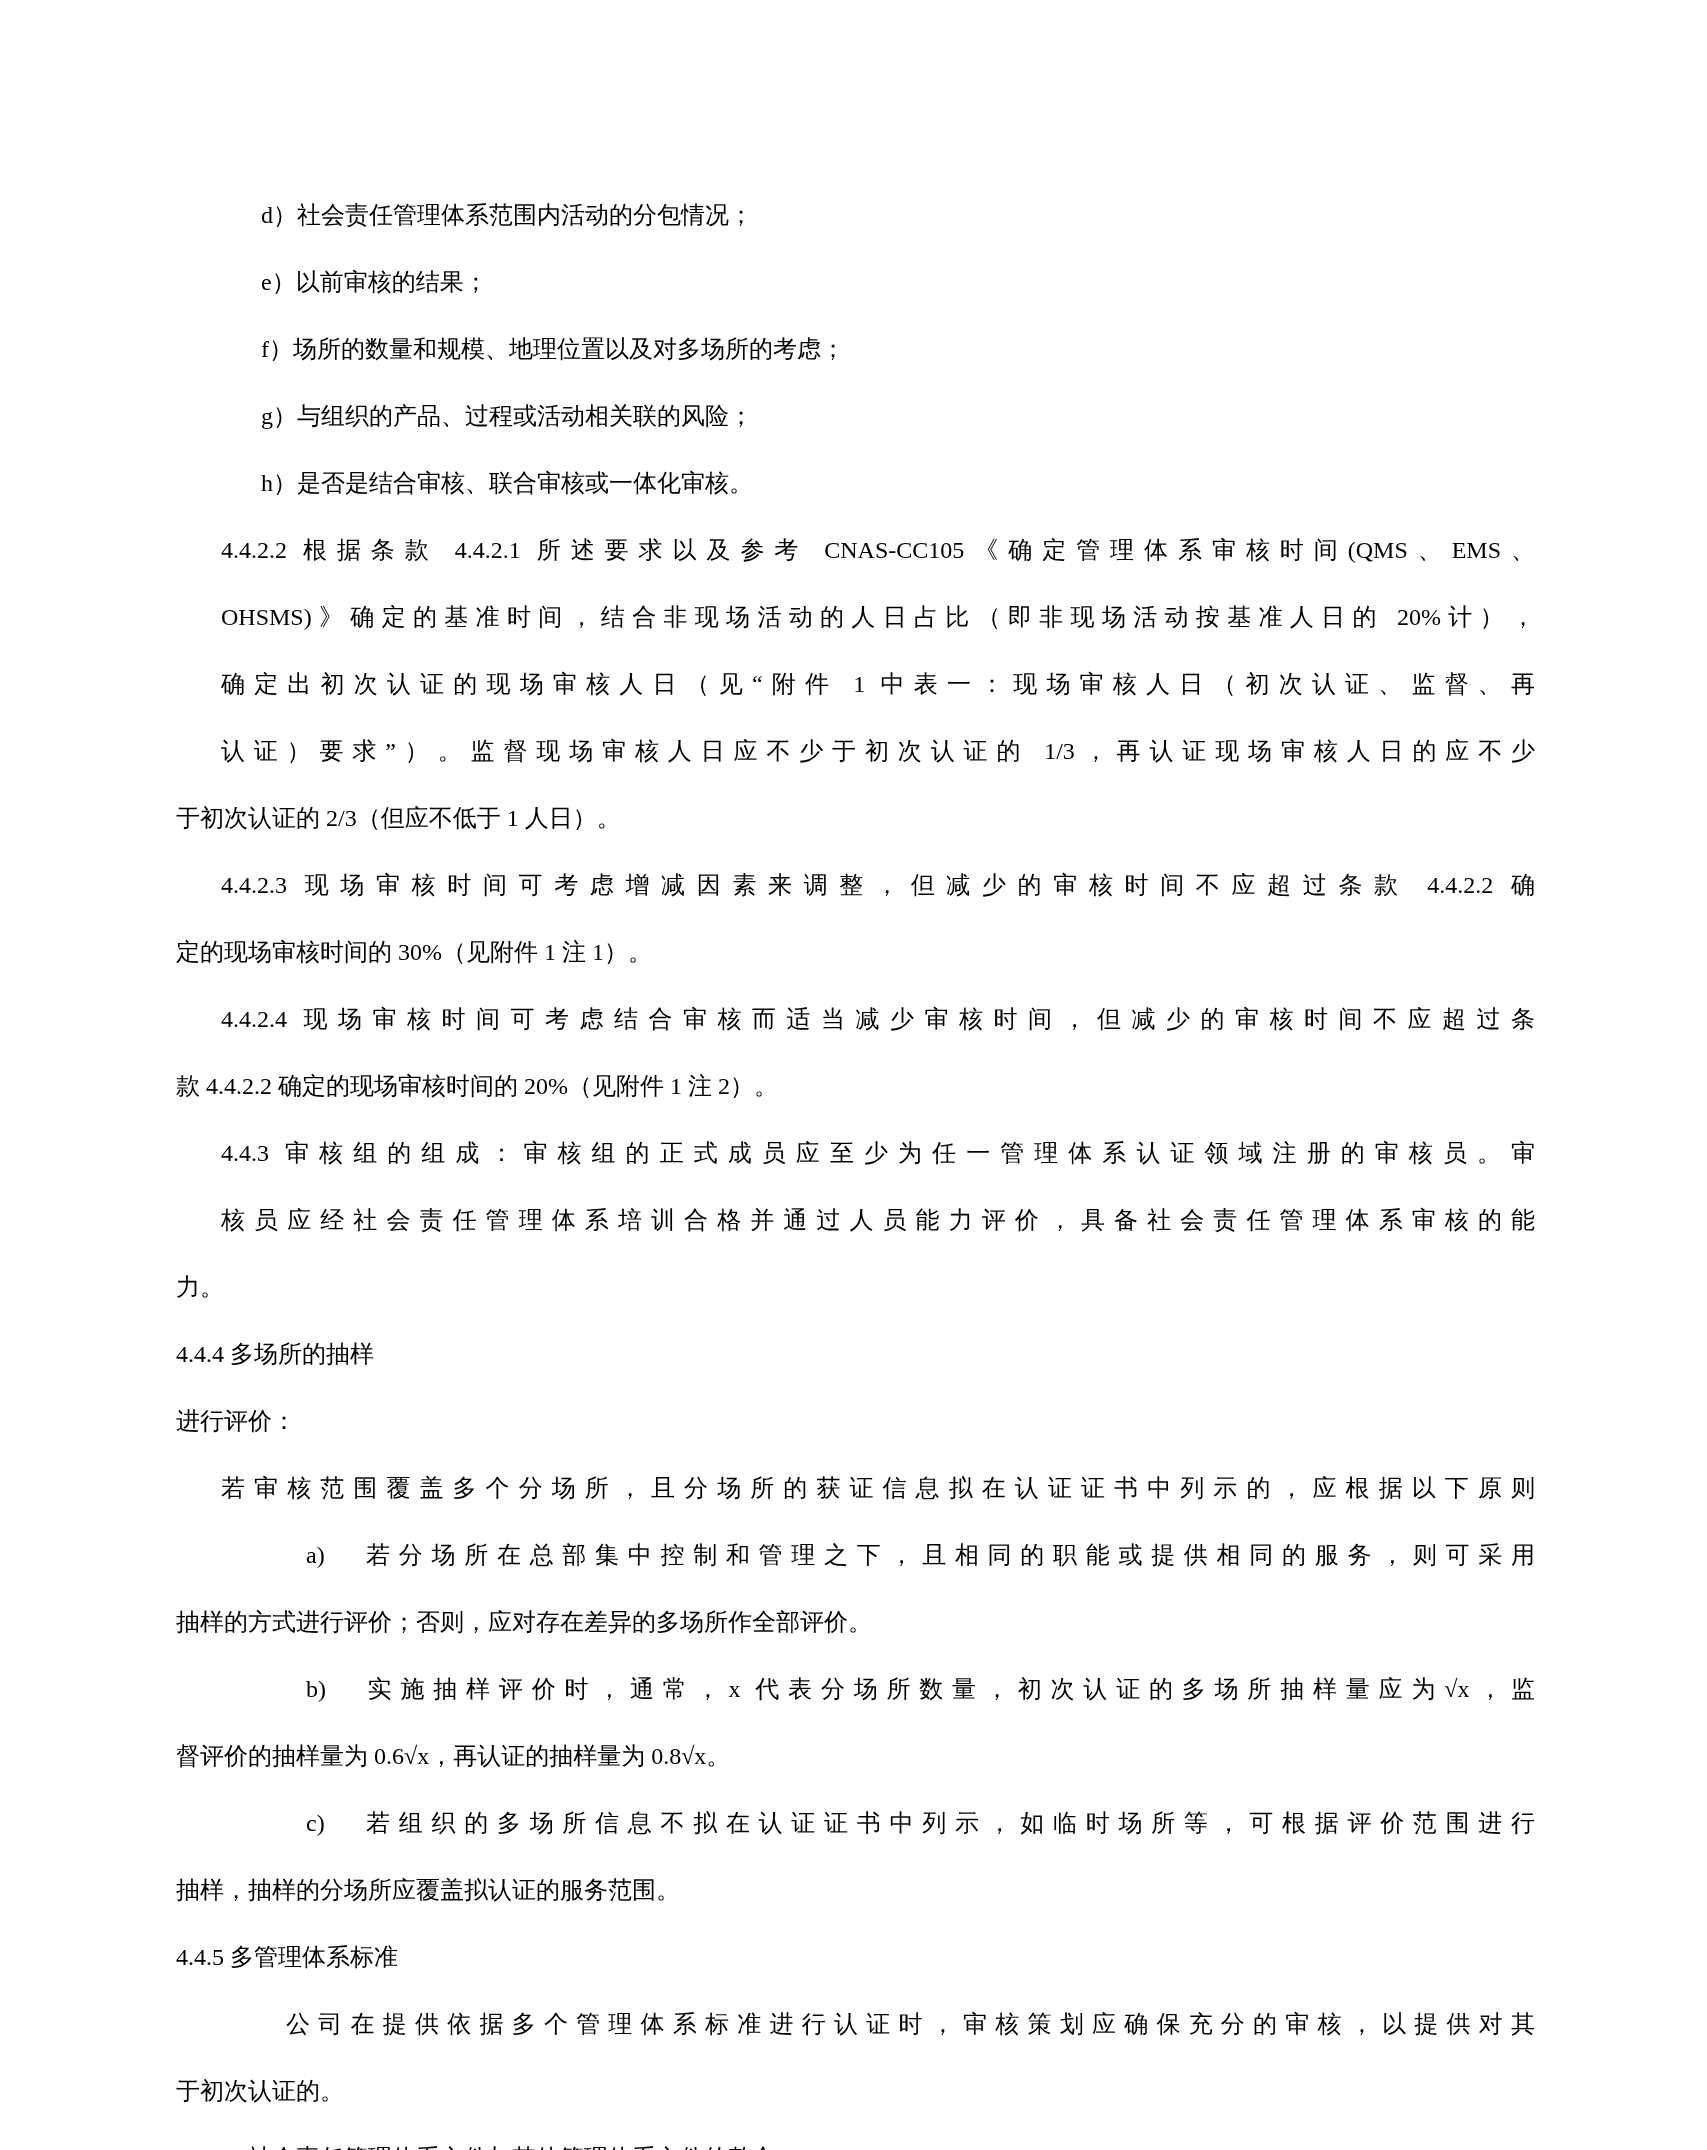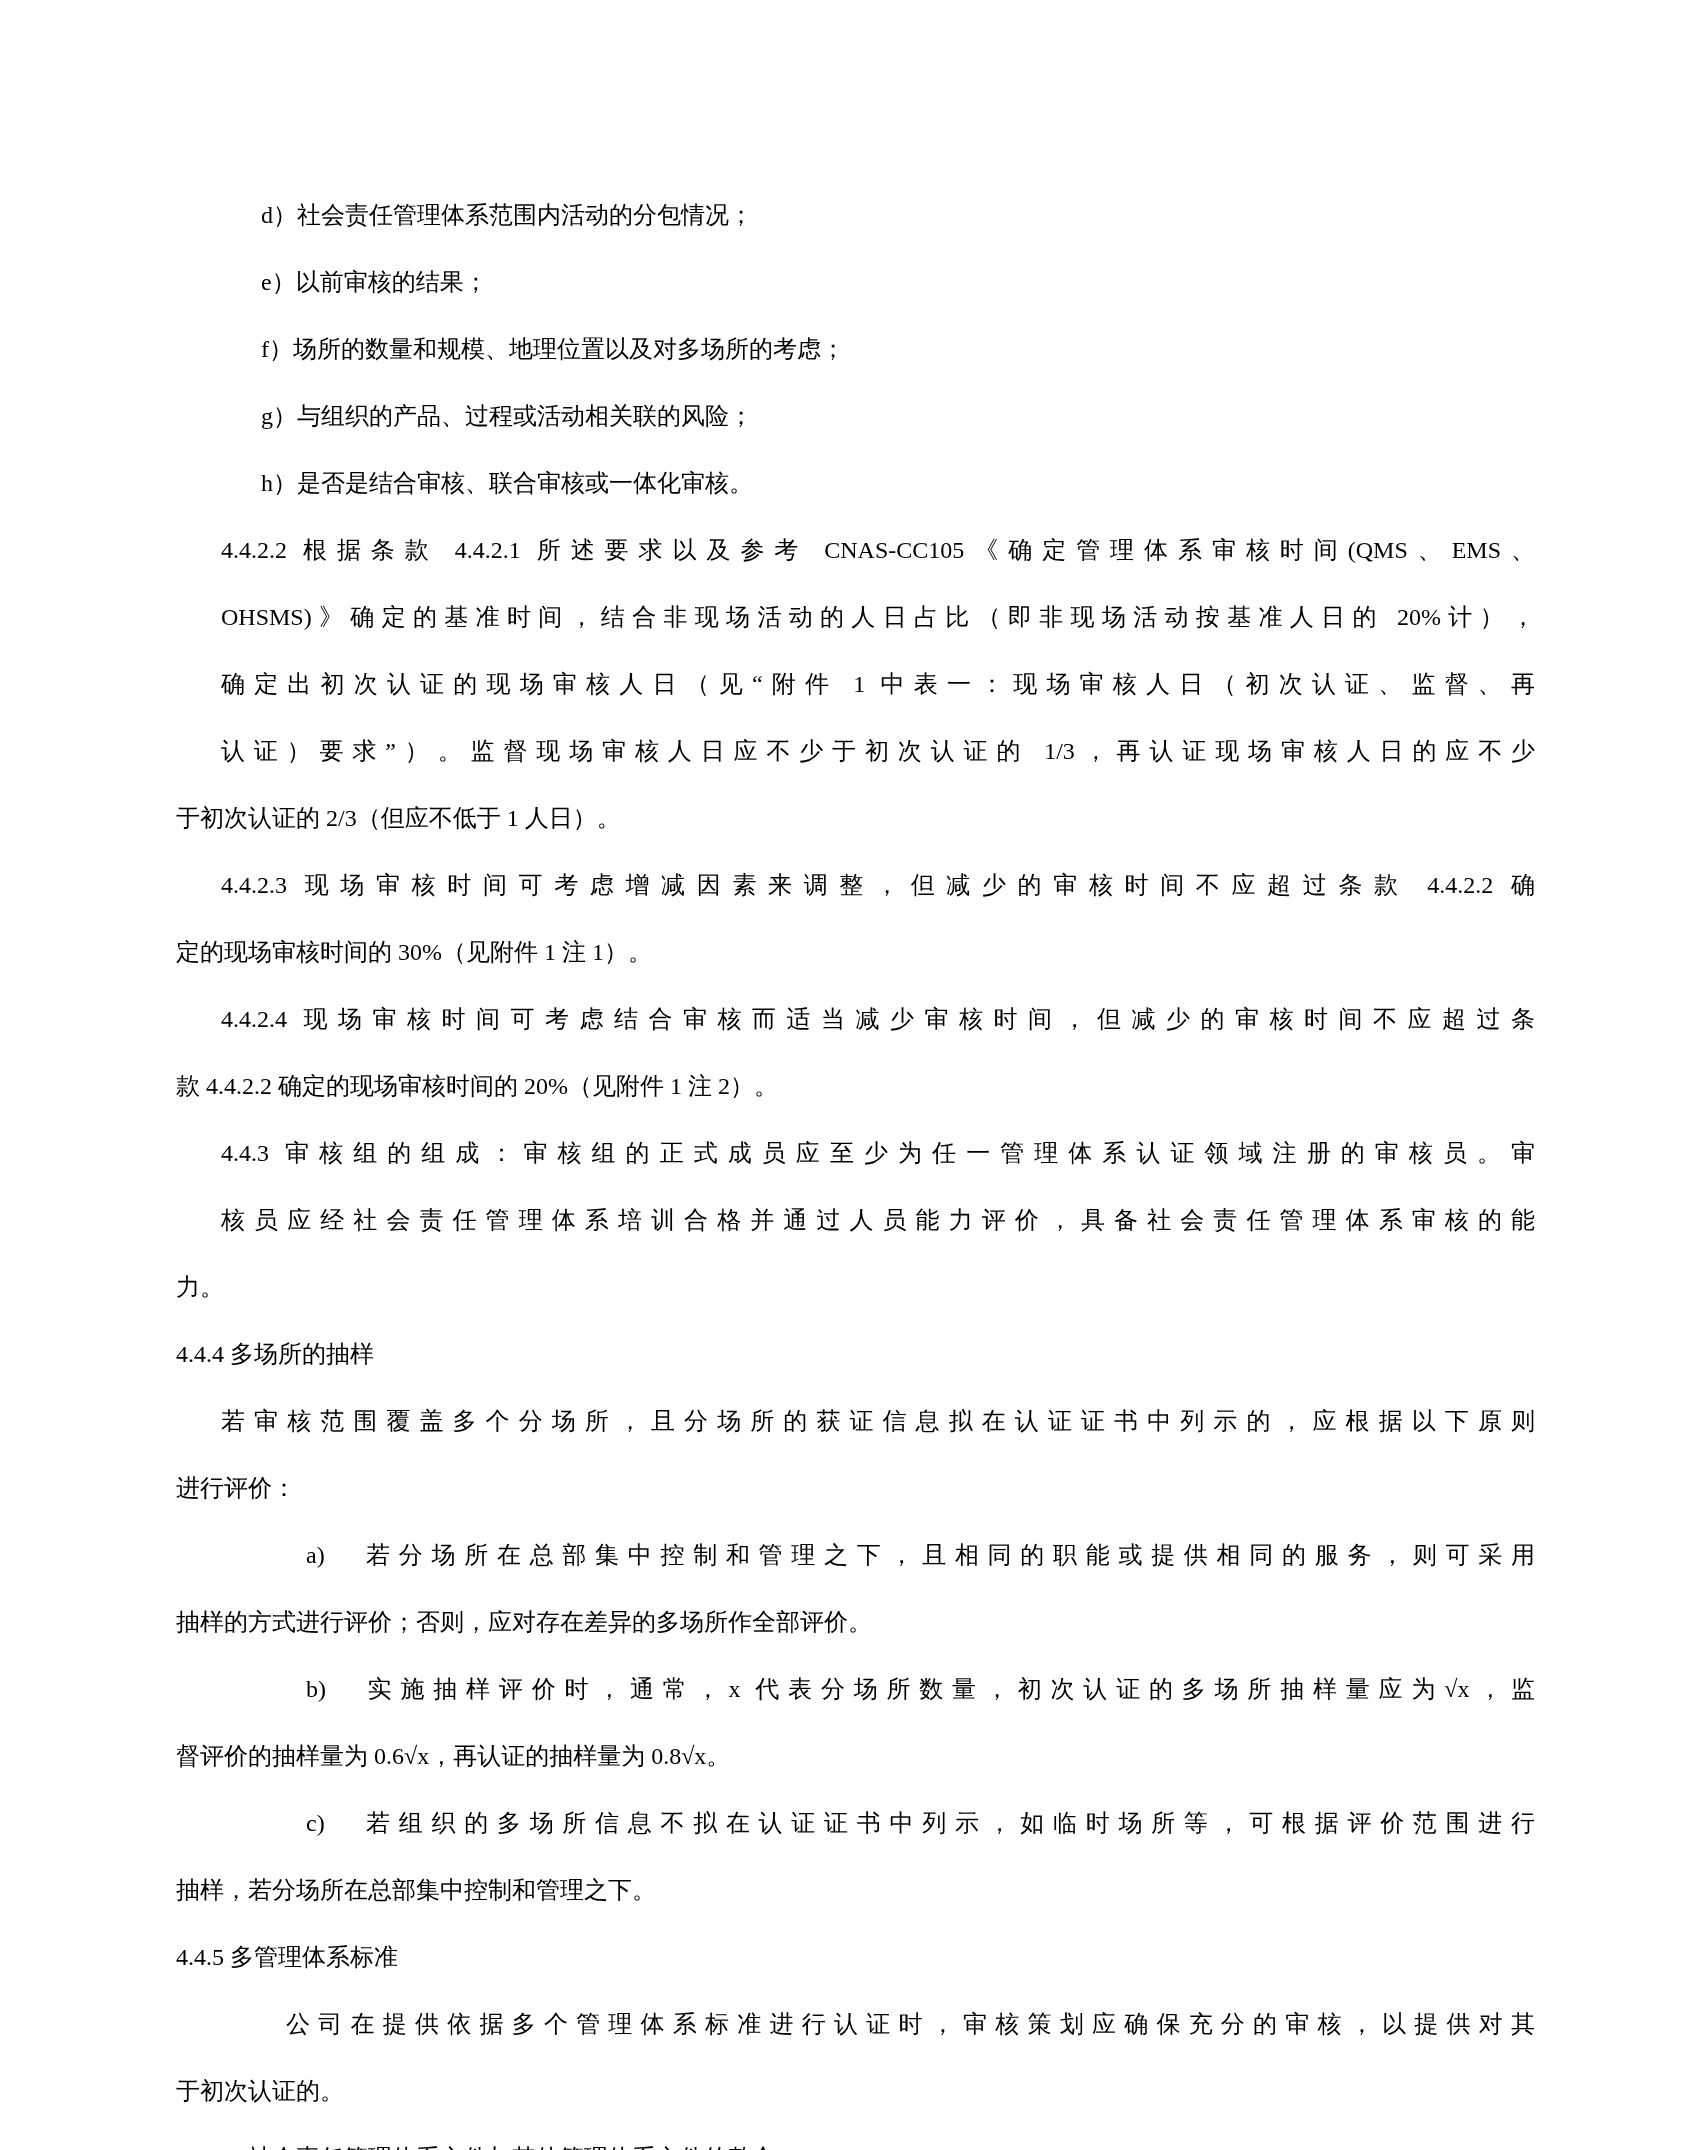--- a/index.html
+++ b/index.html
@@ -64,28 +64,28 @@
     <div class="ln fill">认证）要求”）。监督现场审核人日应不少于初次认证的 1/3，再认证现场审核人日的应不少</div>
     <div class="ln">于初次认证的 2/3（但应不低于 1 人日）。</div>
     <div class="ln fill">4.4.2.3 现场审核时间可考虑增减因素来调整，但减少的审核时间不应超过条款 4.4.2.2 确</div>
     <div class="ln">定的现场审核时间的 30%（见附件 1  注 1）。</div>
     <div class="ln fill">4.4.2.4 现场审核时间可考虑结合审核而适当减少审核时间，但减少的审核时间不应超过条</div>
     <div class="ln">款 4.4.2.2 确定的现场审核时间的 20%（见附件 1  注 2）。</div>
     <div class="ln fill">4.4.3 审核组的组成：审核组的正式成员应至少为任一管理体系认证领域注册的审核员。审</div>
     <div class="ln fill">核员应经社会责任管理体系培训合格并通过人员能力评价，具备社会责任管理体系审核的能</div>
     <div class="ln">力。</div>
     <div class="ln">4.4.4 多场所的抽样</div>
+    <div class="ln">进行评价：</div>
     <div class="ln fill">若审核范围覆盖多个分场所，且分场所的获证信息拟在认证证书中列示的，应根据以下原则</div>
-    <div class="ln">进行评价：</div>
     <div class="ln list fill">a)　若分场所在总部集中控制和管理之下，且相同的职能或提供相同的服务，则可采用</div>
     <div class="ln">抽样的方式进行评价；否则，应对存在差异的多场所作全部评价。</div>
     <div class="ln list fill">b)　实施抽样评价时，通常，x 代表分场所数量，初次认证的多场所抽样量应为√x，监</div>
     <div class="ln">督评价的抽样量为 0.6√x，再认证的抽样量为 0.8√x。</div>
     <div class="ln list fill">c)　若组织的多场所信息不拟在认证证书中列示，如临时场所等，可根据评价范围进行</div>
-    <div class="ln">抽样，若分场所在总部集中控制和管理之下。</div>
+    <div class="ln">抽样，抽样的分场所应覆盖拟认证的服务范围。</div>
     <div class="ln">4.4.5 多管理体系标准</div>
     <div class="ln para fill">公司在提供依据多个管理体系标准进行认证时，审核策划应确保充分的审核，以提供对其</div>
     <div class="ln">于初次认证的。</div>
     <div class="ln">4.4.5.1 社会责任管理体系文件与其他管理体系文件的整合</div>
   </div>
 
 </div>
 
 
 </body></html>

